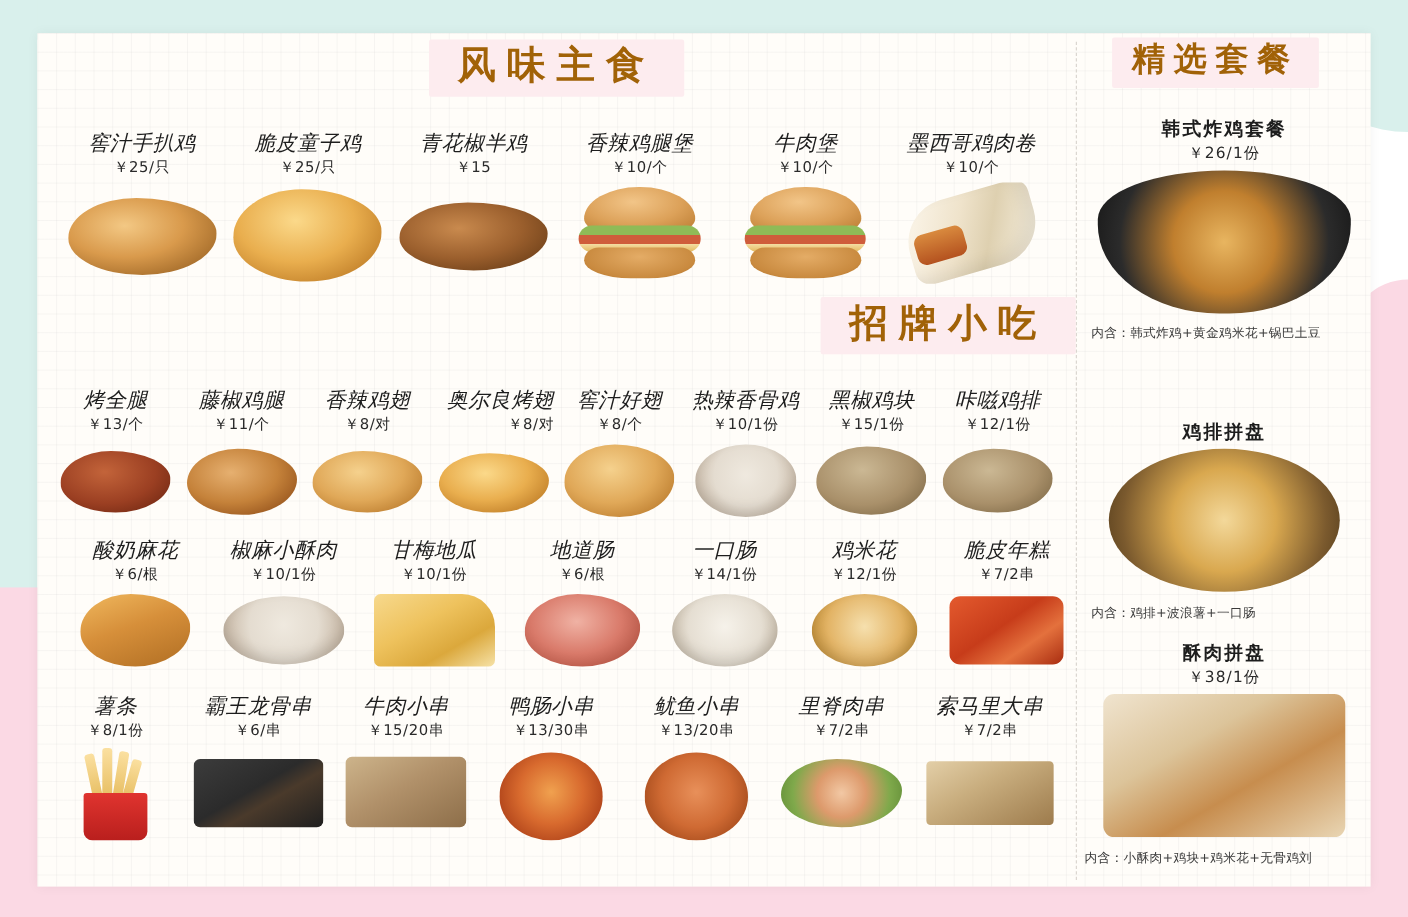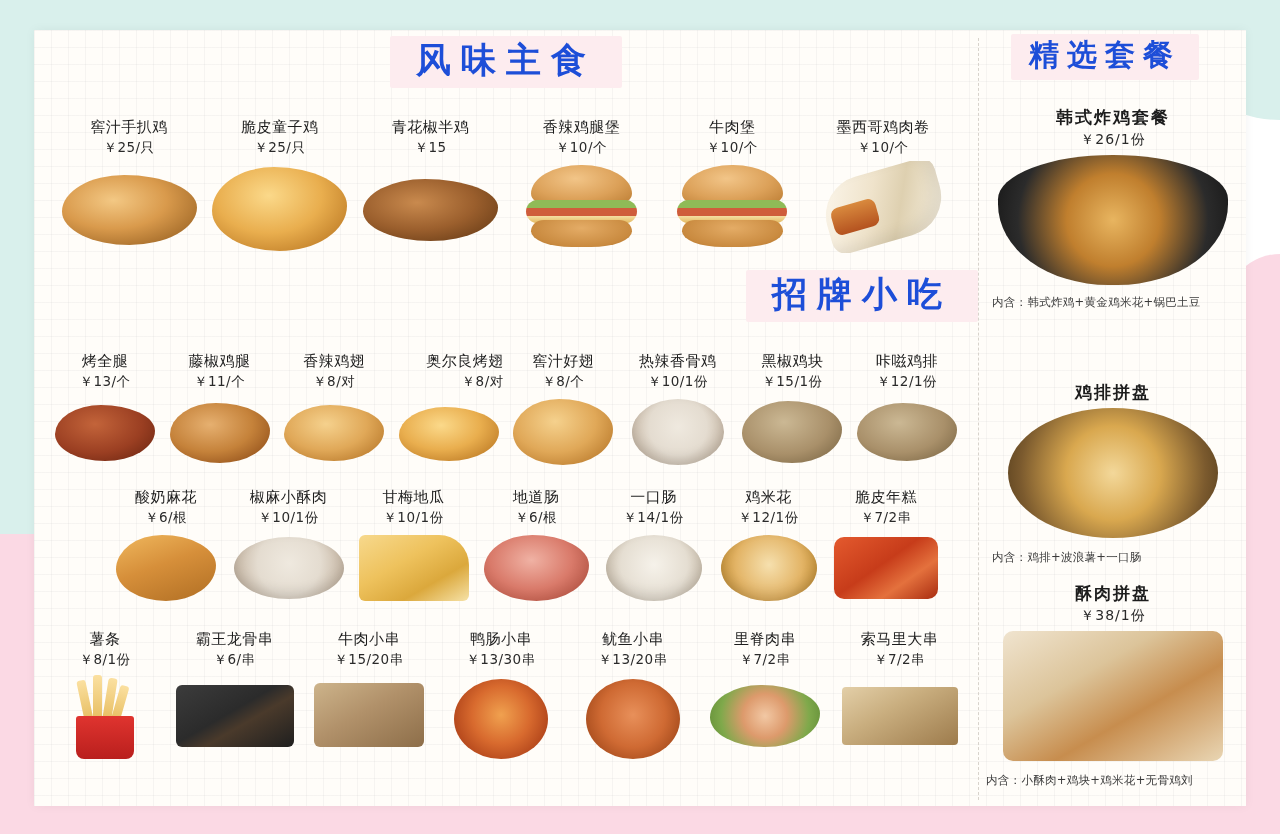--- a/index.html
+++ b/index.html
@@ -96,21 +96,21 @@
     background: #fdecef;
     display: inline-block;
     padding: 4px 26px 8px 26px;
     border-radius: 2px;
   }
   .banner-text {
     font-family: "DejaVu Sans", sans-serif;
     font-size: 35px;
     font-weight: bold;
     letter-spacing: 10px;
-    color: #1d4ed8;
+    color: #a16207;
     line-height: 1.15;
     white-space: nowrap;
   }
   .banner-wrap { text-align: center; }
 
   .sec1-banner { position: absolute; left: 0; top: 6px; width: 944px; }
   .sec2-banner { position: absolute; left: 0; top: 240px; width: 944px; text-align: right; }
   .sec3-banner { position: absolute; right: 8px; top: 4px; width: 266px; text-align: center; }
   .sec3-banner .banner-text { font-size: 30px; letter-spacing: 8px; }
 
@@ -119,25 +119,26 @@
     position: absolute;
     display: flex;
     align-items: flex-start;
   }
   .item {
     text-align: center;
     position: relative;
   }
   .item-name {
     font-family: "DejaVu Sans", sans-serif;
-    font-size: 15px;
+    font-size: 19px;
     color: #1d1d1d;
     letter-spacing: .5px;
     white-space: nowrap;
     line-height: 1.3;
+    font-style: italic;
   }
   .item-price {
     font-family: "DejaVu Sans", sans-serif;
     font-size: 13.5px;
     color: #2a2a2a;
     letter-spacing: .5px;
     white-space: nowrap;
     line-height: 1.45;
   }
   .thumb {
@@ -414,21 +415,21 @@
         <div class="item" style="width:110px;">
           <div class="item-name">咔嗞鸡排</div>
           <div class="item-price">￥12/1份</div>
           <div class="thumb" style="width:100px;height:70px;">
             <div class="ph blob c-greynug" style="margin-top:8px;height:58px;"></div>
           </div>
         </div>
 
       </div>
 
-      <div class="row" style="left:0; top:458px; width:912px; justify-content:flex-end;">
+      <div class="row" style="left:29px; top:458px; width:912px; justify-content:space-between;">
 
         <div class="item" style="width:120px;">
           <div class="item-name">酸奶麻花</div>
           <div class="item-price">￥6/根</div>
           <div class="thumb" style="width:100px;height:72px;">
             <div class="ph blob c-twist" style="margin-top:4px;height:66px;"></div>
           </div>
         </div>
 
         <div class="item" style="width:125px;">

